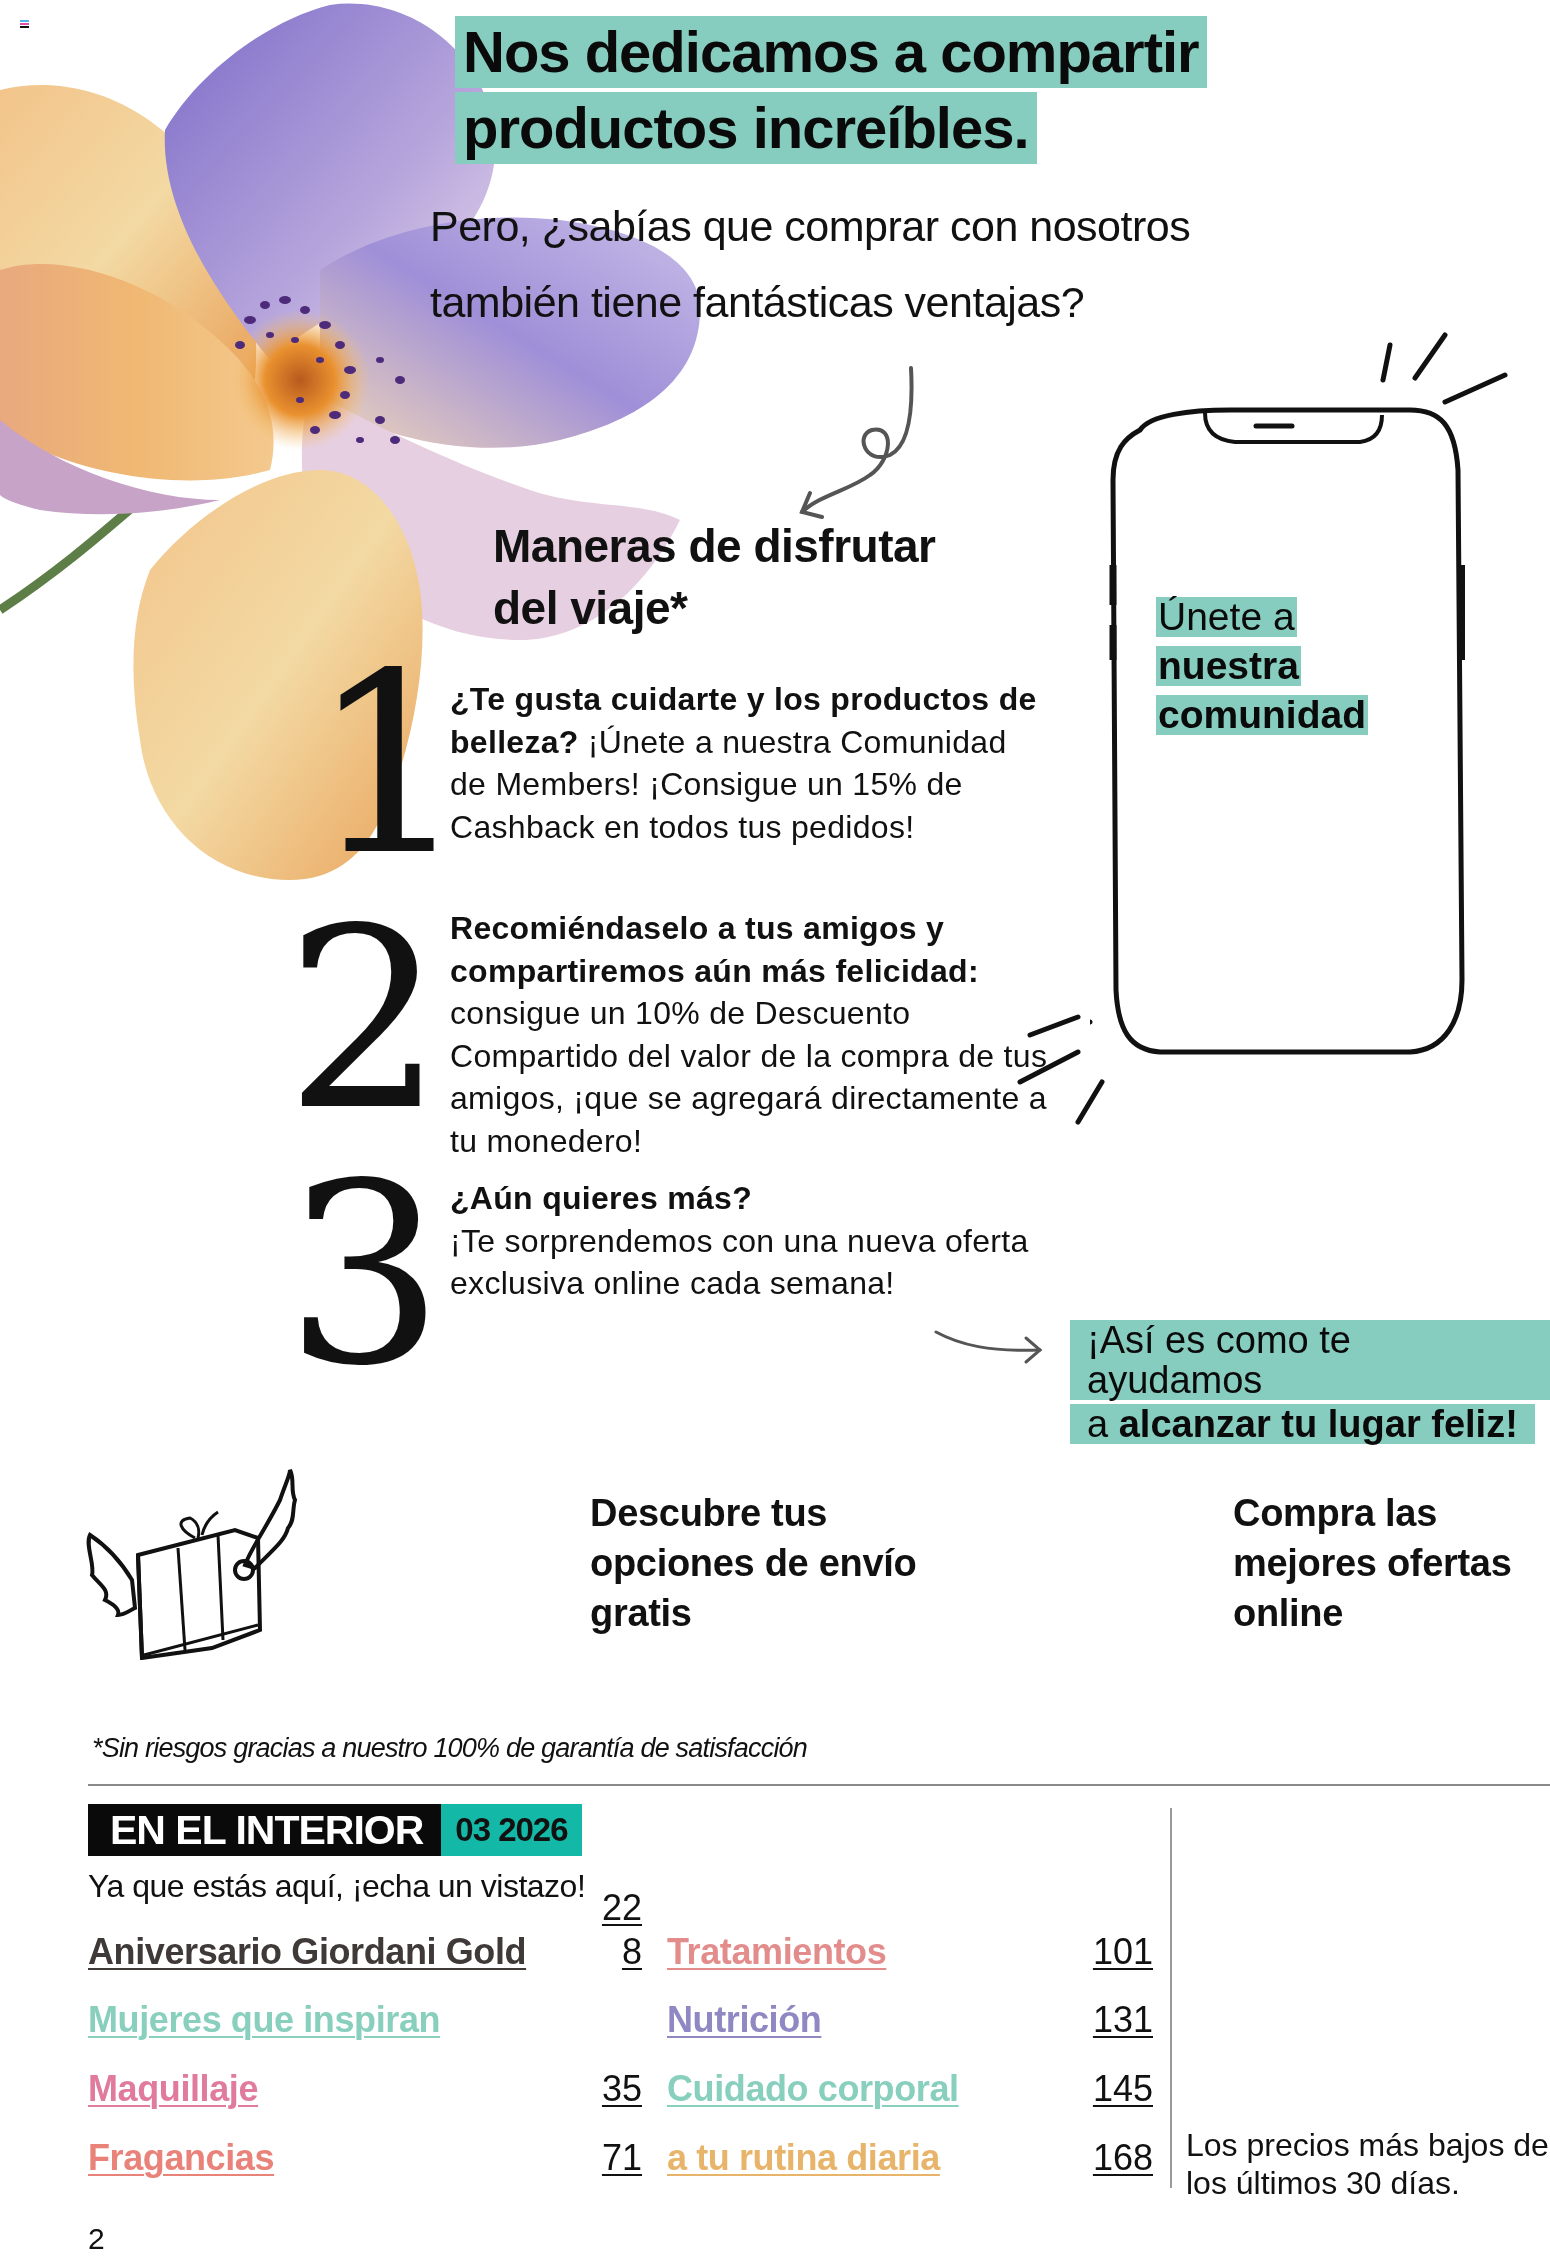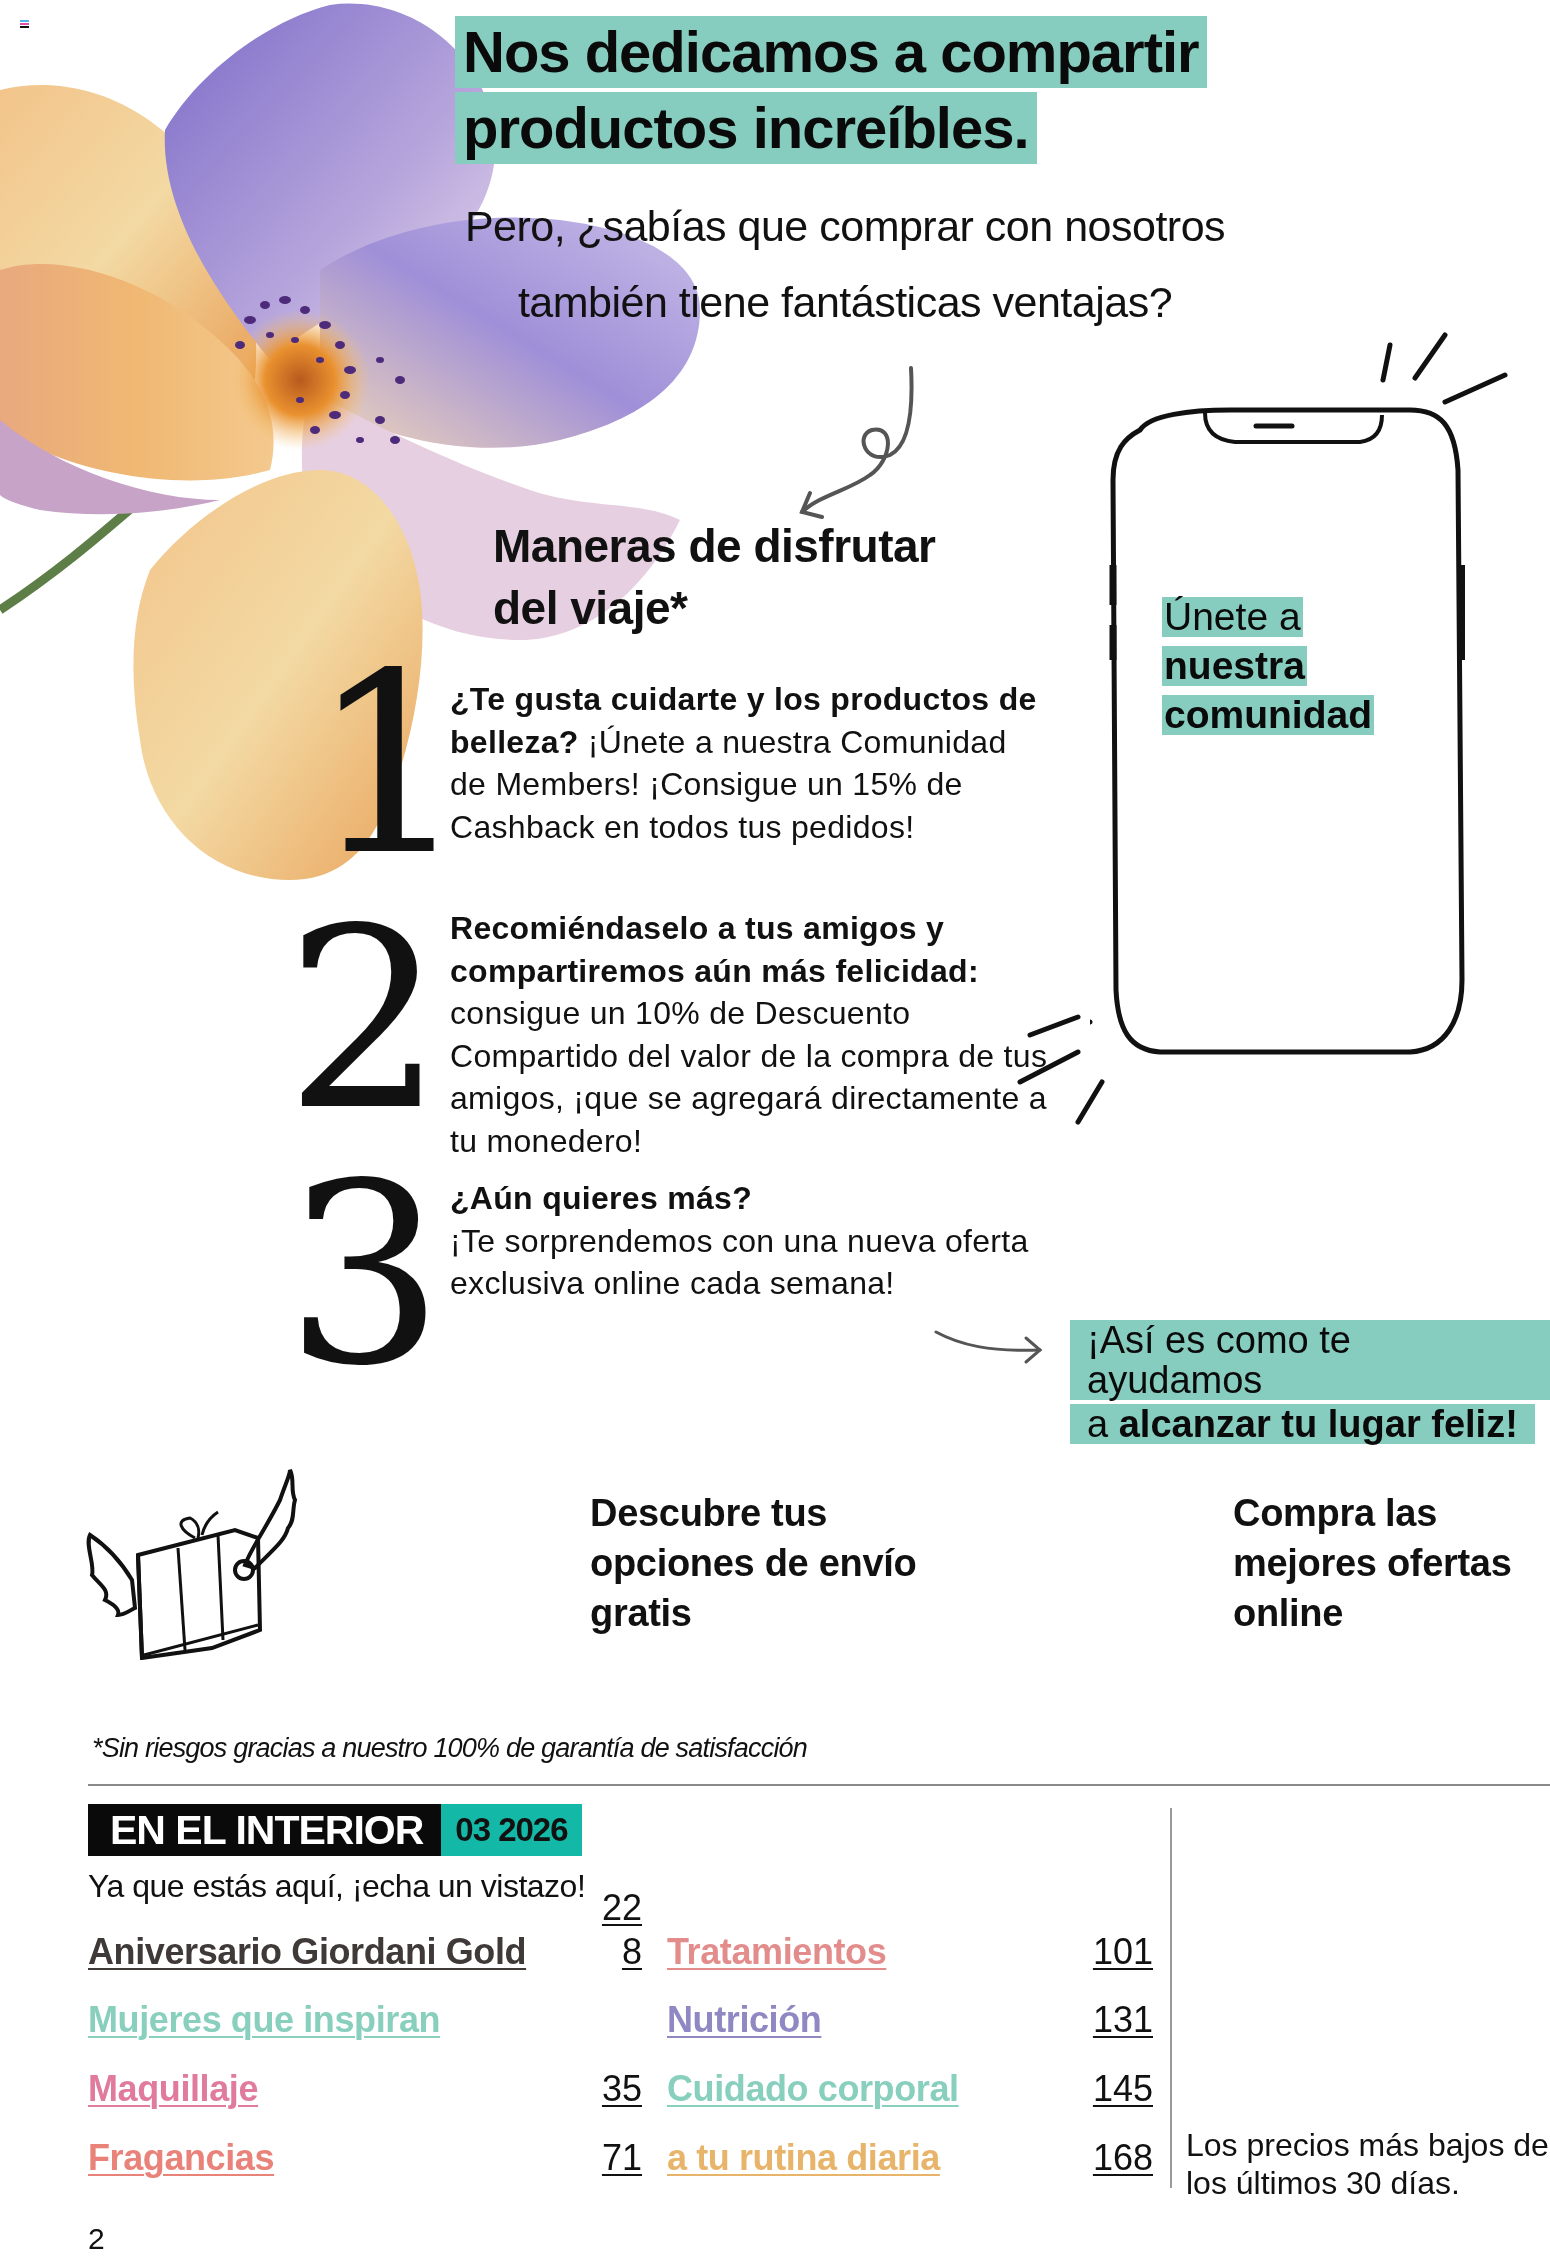--- a/index.html
+++ b/index.html
@@ -12,21 +12,21 @@
   .reg-mark { left: 20px; top: 20px; width: 9px; height: 8px; }
   .reg-mark span { display: block; height: 2px; margin-bottom: 1px; }
 
   
   .flower { left: 0; top: 0; width: 720px; height: 900px; }
 
   
   .headline { left: 455px; top: 16px; width: 800px; text-align: left; }
   .hl-line { display: inline-block; background: #86cdbf; color: #0a0a0a; font-weight: bold; font-size: 58px; line-height: 72px; padding: 0 8px; letter-spacing: -1px; }
   .hl-line2 { margin-top: 4px; }
-  .subhead { left: 430px; top: 188px; width: 830px; text-align: center; font-size: 43px; line-height: 76px; color: #111; font-weight: normal; letter-spacing: -0.5px; }
+  .subhead { left: 430px; top: 188px; width: 830px; font-size: 43px; line-height: 76px; color: #111; font-weight: normal; letter-spacing: -0.5px; }
 
   
   .curly-arrow { left: 760px; top: 345px; width: 200px; height: 180px; }
 
   
   .section-title { left: 450px; top: 515px; width: 500px; font-size: 46px; line-height: 62px; font-weight: bold; color: #111; letter-spacing: -0.5px; margin-left: 43px; }
 
   
   .big-num { font-family: "DejaVu Serif", "Liberation Serif", serif; font-weight: 200; color: #111; font-size: 250px; line-height: 1; }
   .num1 { left: 310px; top: 640px; }
@@ -35,21 +35,21 @@
 
   .item { left: 450px; width: 600px; font-size: 32px; line-height: 42.5px; color: #111; letter-spacing: 0.3px; }
   .item b { font-weight: bold; }
   .item1 { top: 678px; }
   .item2 { top: 907px; }
   .item3 { top: 1177px; }
 
   
   .phone { left: 1090px; top: 330px; width: 470px; height: 800px; }
   .phone-text { left: 1156px; top: 597px; }
-  .pt-line { display: table; background: #86cdbf; font-size: 39px; line-height: 40px; padding: 0 2px; margin-bottom: 9px; color: #0a0a0a; margin-left: 6px; }
+  .pt-line { display: table; background: #86cdbf; font-size: 39px; line-height: 40px; padding: 0 2px; margin-bottom: 9px; color: #0a0a0a; }
   .pt-line.bold { font-weight: bold; }
 
   
   .small-arrow { left: 930px; top: 1320px; width: 120px; height: 50px; }
 
   
   .happy { left: 1070px; top: 1320px; }
   .happy-line { display: table; background: #86cdbf; font-size: 38px; line-height: 40px; padding: 0 17px; margin-bottom: 4px; color: #0a0a0a; }
   .happy-line b { font-weight: bold; }
 

